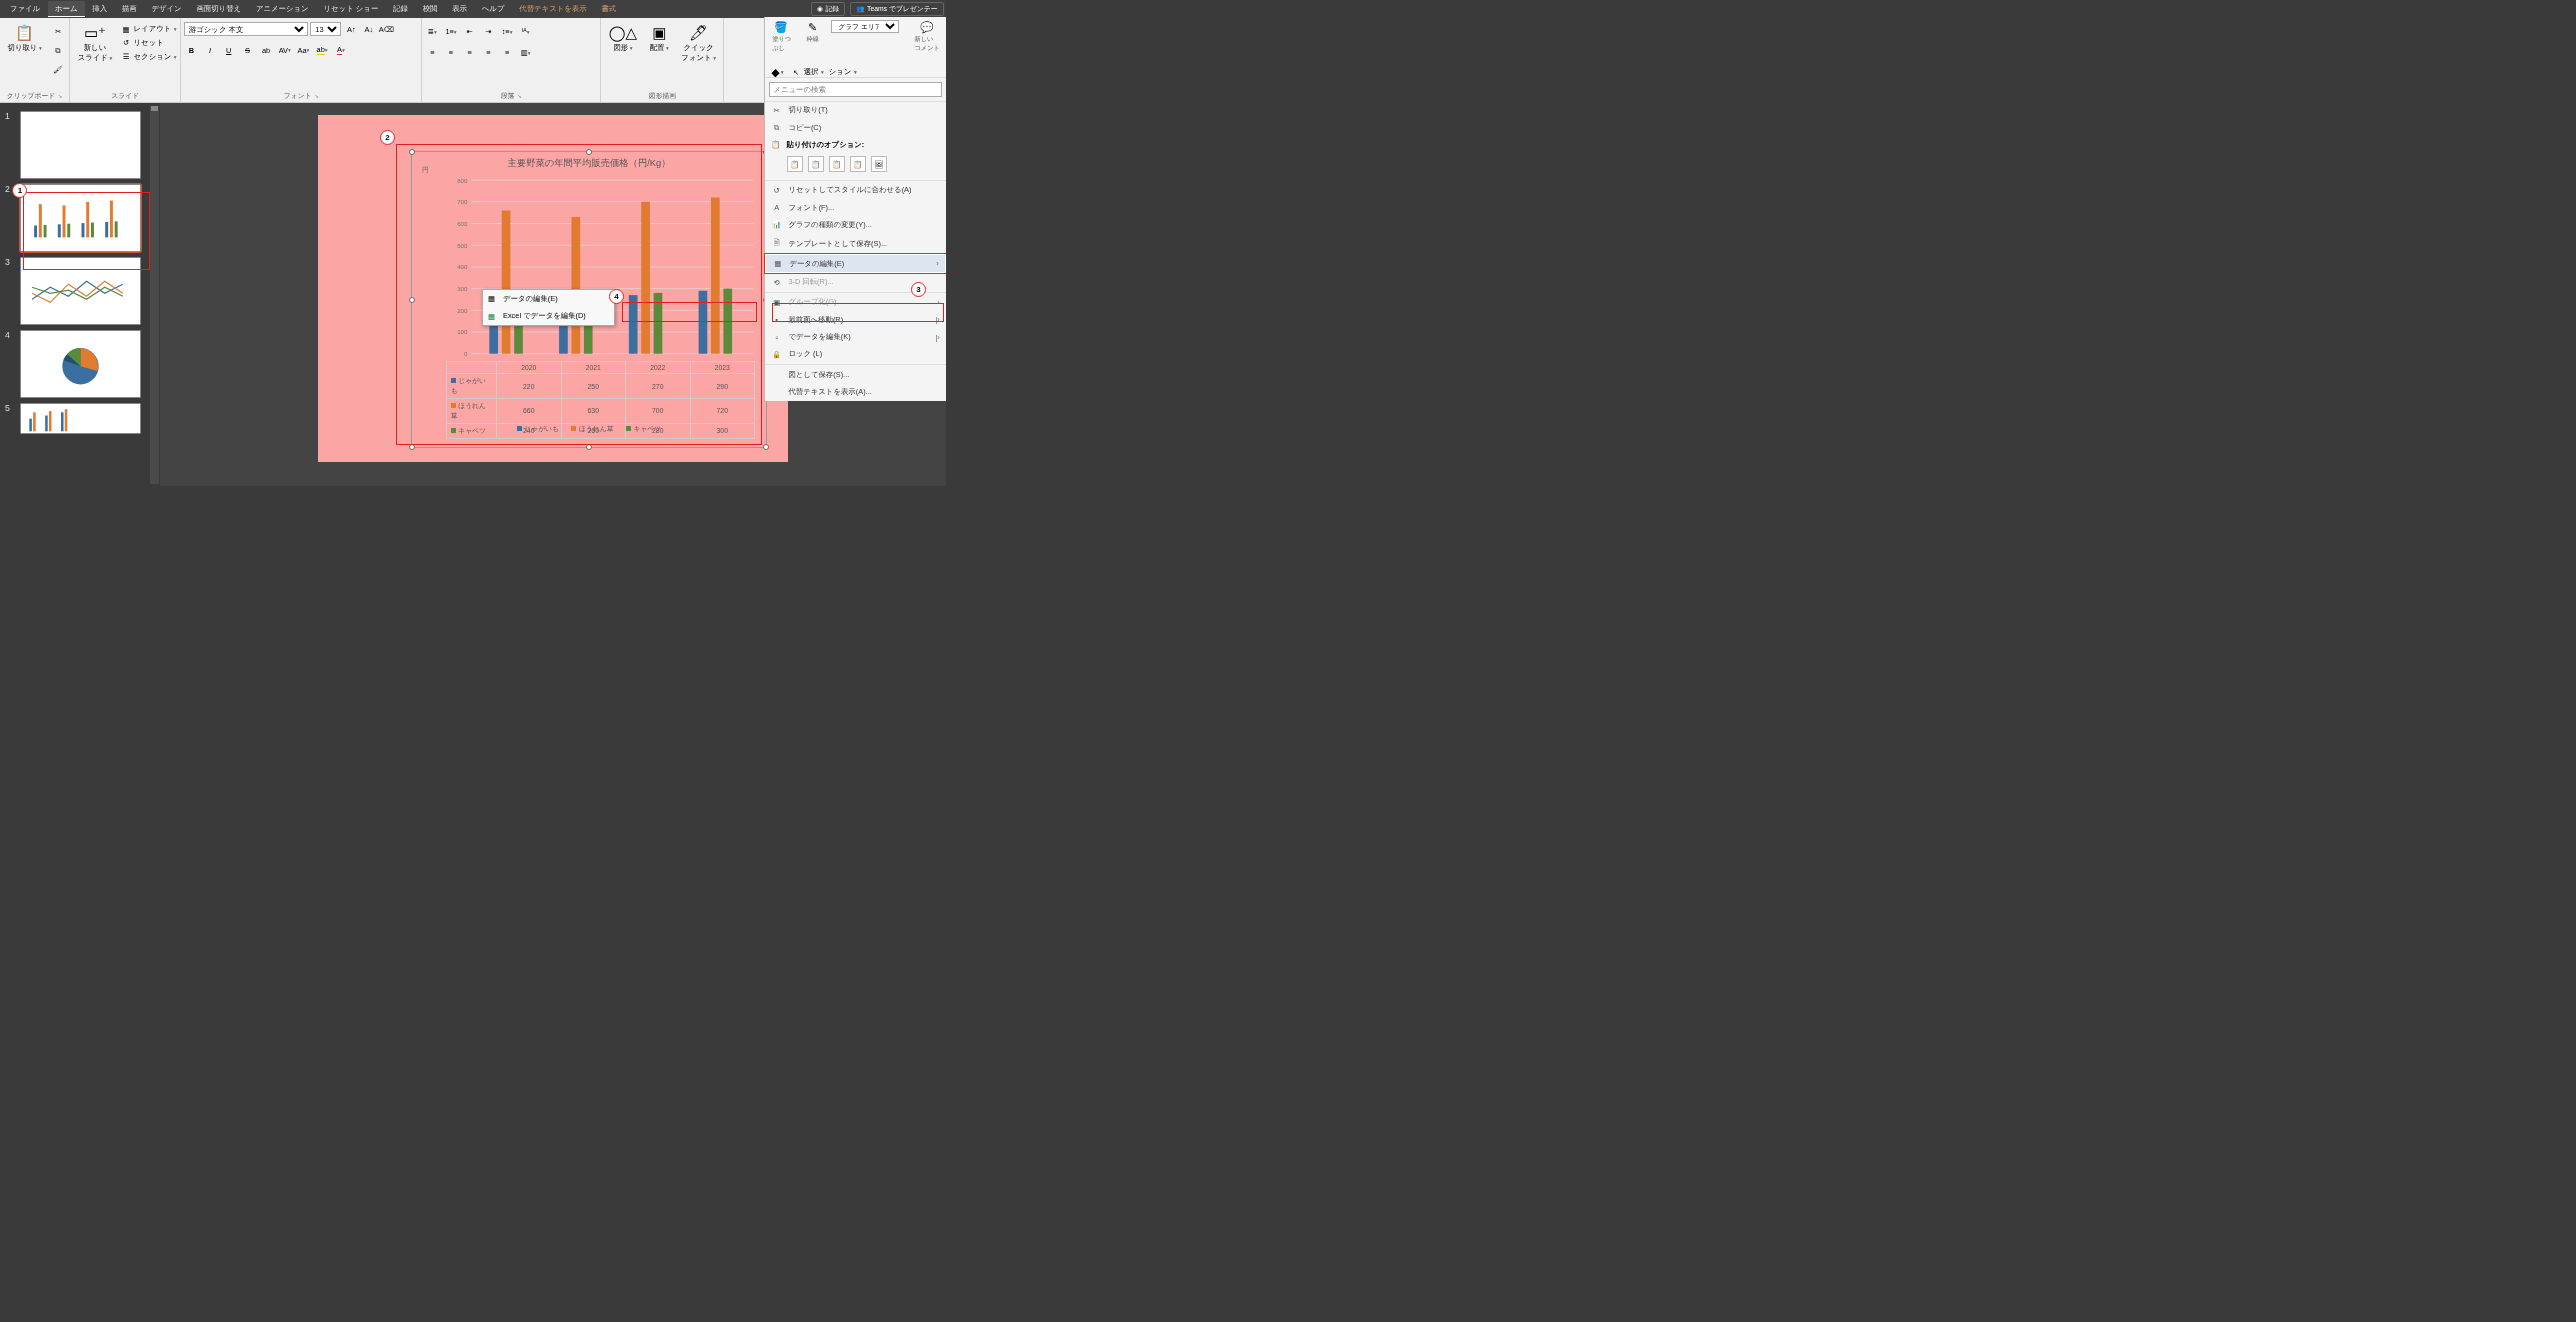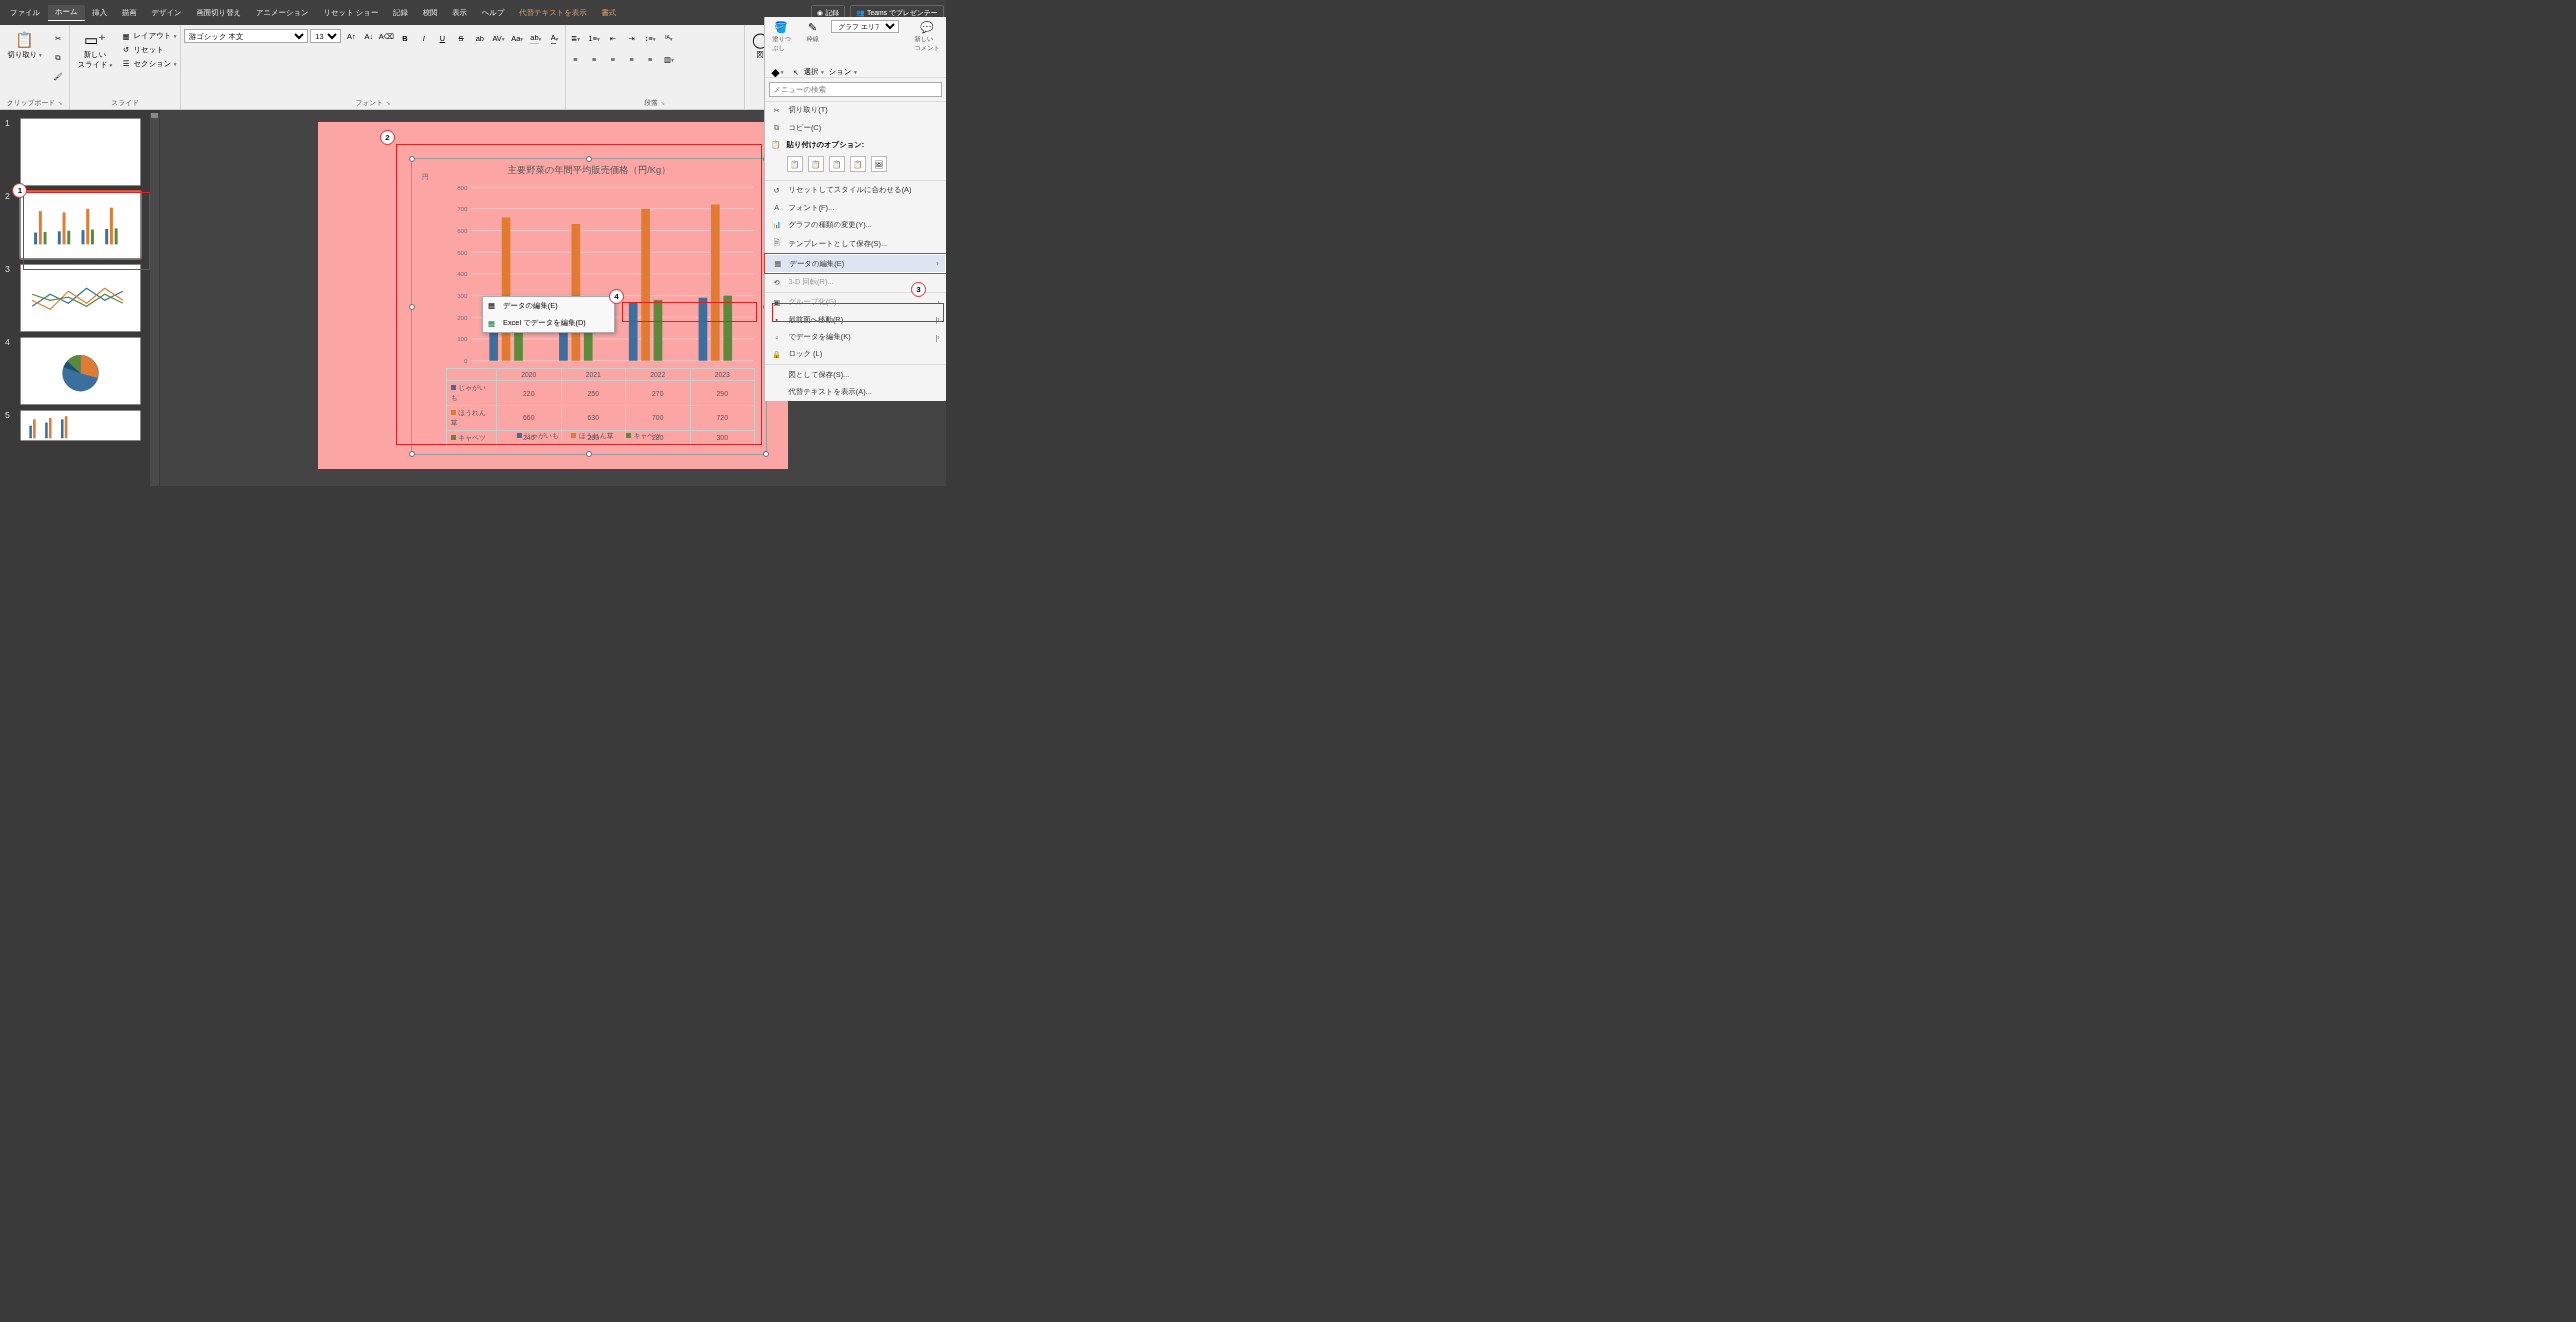--- a/index.html
+++ b/index.html
@@ -1,19 +1,19 @@
 <!DOCTYPE html>
 <html style="font-size:10px"><head>
 <meta charset="utf-8">
 <style>
 * { box-sizing: border-box; margin: 0; padding: 0; }
 body { font-family: "Meiryo UI", "Yu Gothic UI", sans-serif; font-size: 7.4px; background: #3a3a3a; width: 946px; height: 486px; overflow: hidden; position: relative; }
 
 
-.menubar { background: #404040; display: flex; align-items: center; height: 25px; padding: 0 2.5px; color: #e8e8e8; }
+.menubar { background: #404040; display: flex; align-items: center; height: 18px; padding: 0 2.5px; color: #e8e8e8; }
 .menubar .tab { padding: 2.5px 7.4px; cursor: pointer; }
 .menubar .tab.active { color: #fff; border-bottom: 1.2px solid #fff; background: #505050; }
 .menubar .tab.contextual { color: #d8a070; }
 .menubar .right { margin-left: auto; display: flex; gap: 5px; align-items: center; }
 .menubar .right-item { padding: 1.2px 5px; border: 0.6px solid #666; border-radius: 1.9px; color: #fff; font-size: 6.8px; display: flex; align-items: center; gap: 2.5px; }
 
 
 .ribbon { background: #f0f0f0; display: flex; height: 85px; border-bottom: 0.6px solid #ccc; }
 .ribbon-group { border-right: 0.6px solid #d0d0d0; display: flex; flex-direction: column; padding: 1.2px 2.5px 0; }
 .ribbon-group-content { flex: 1; display: flex; align-items: flex-start; gap: 2.5px; padding-top: 2.5px; }
@@ -183,21 +183,21 @@
             <span>セクション</span>
           </div>
       </div>
     </div>
     <div class="ribbon-group-label">
         <span>スライド</span>
       </div>
   </div>
 
   <div class="ribbon-group" style="min-width:241px">
-    <div class="ribbon-group-content" style="flex-direction:row;gap:3.7px;">
+    <div class="ribbon-group-content" style="flex-direction:column;gap:3.7px;">
       <div class="font-row">
         <select class="font-combo"><option>游ゴシック 本文</option></select>
         <select class="size-combo"><option>13.3</option></select>
         <span class="icon-btn">A↑</span>
         <span class="icon-btn">A↓</span>
         <span class="icon-btn">A⌫</span>
       </div>
       <div class="btn-row loose">
         <span class="icon-btn bold">B</span>
         <span class="icon-btn italic">I</span>

